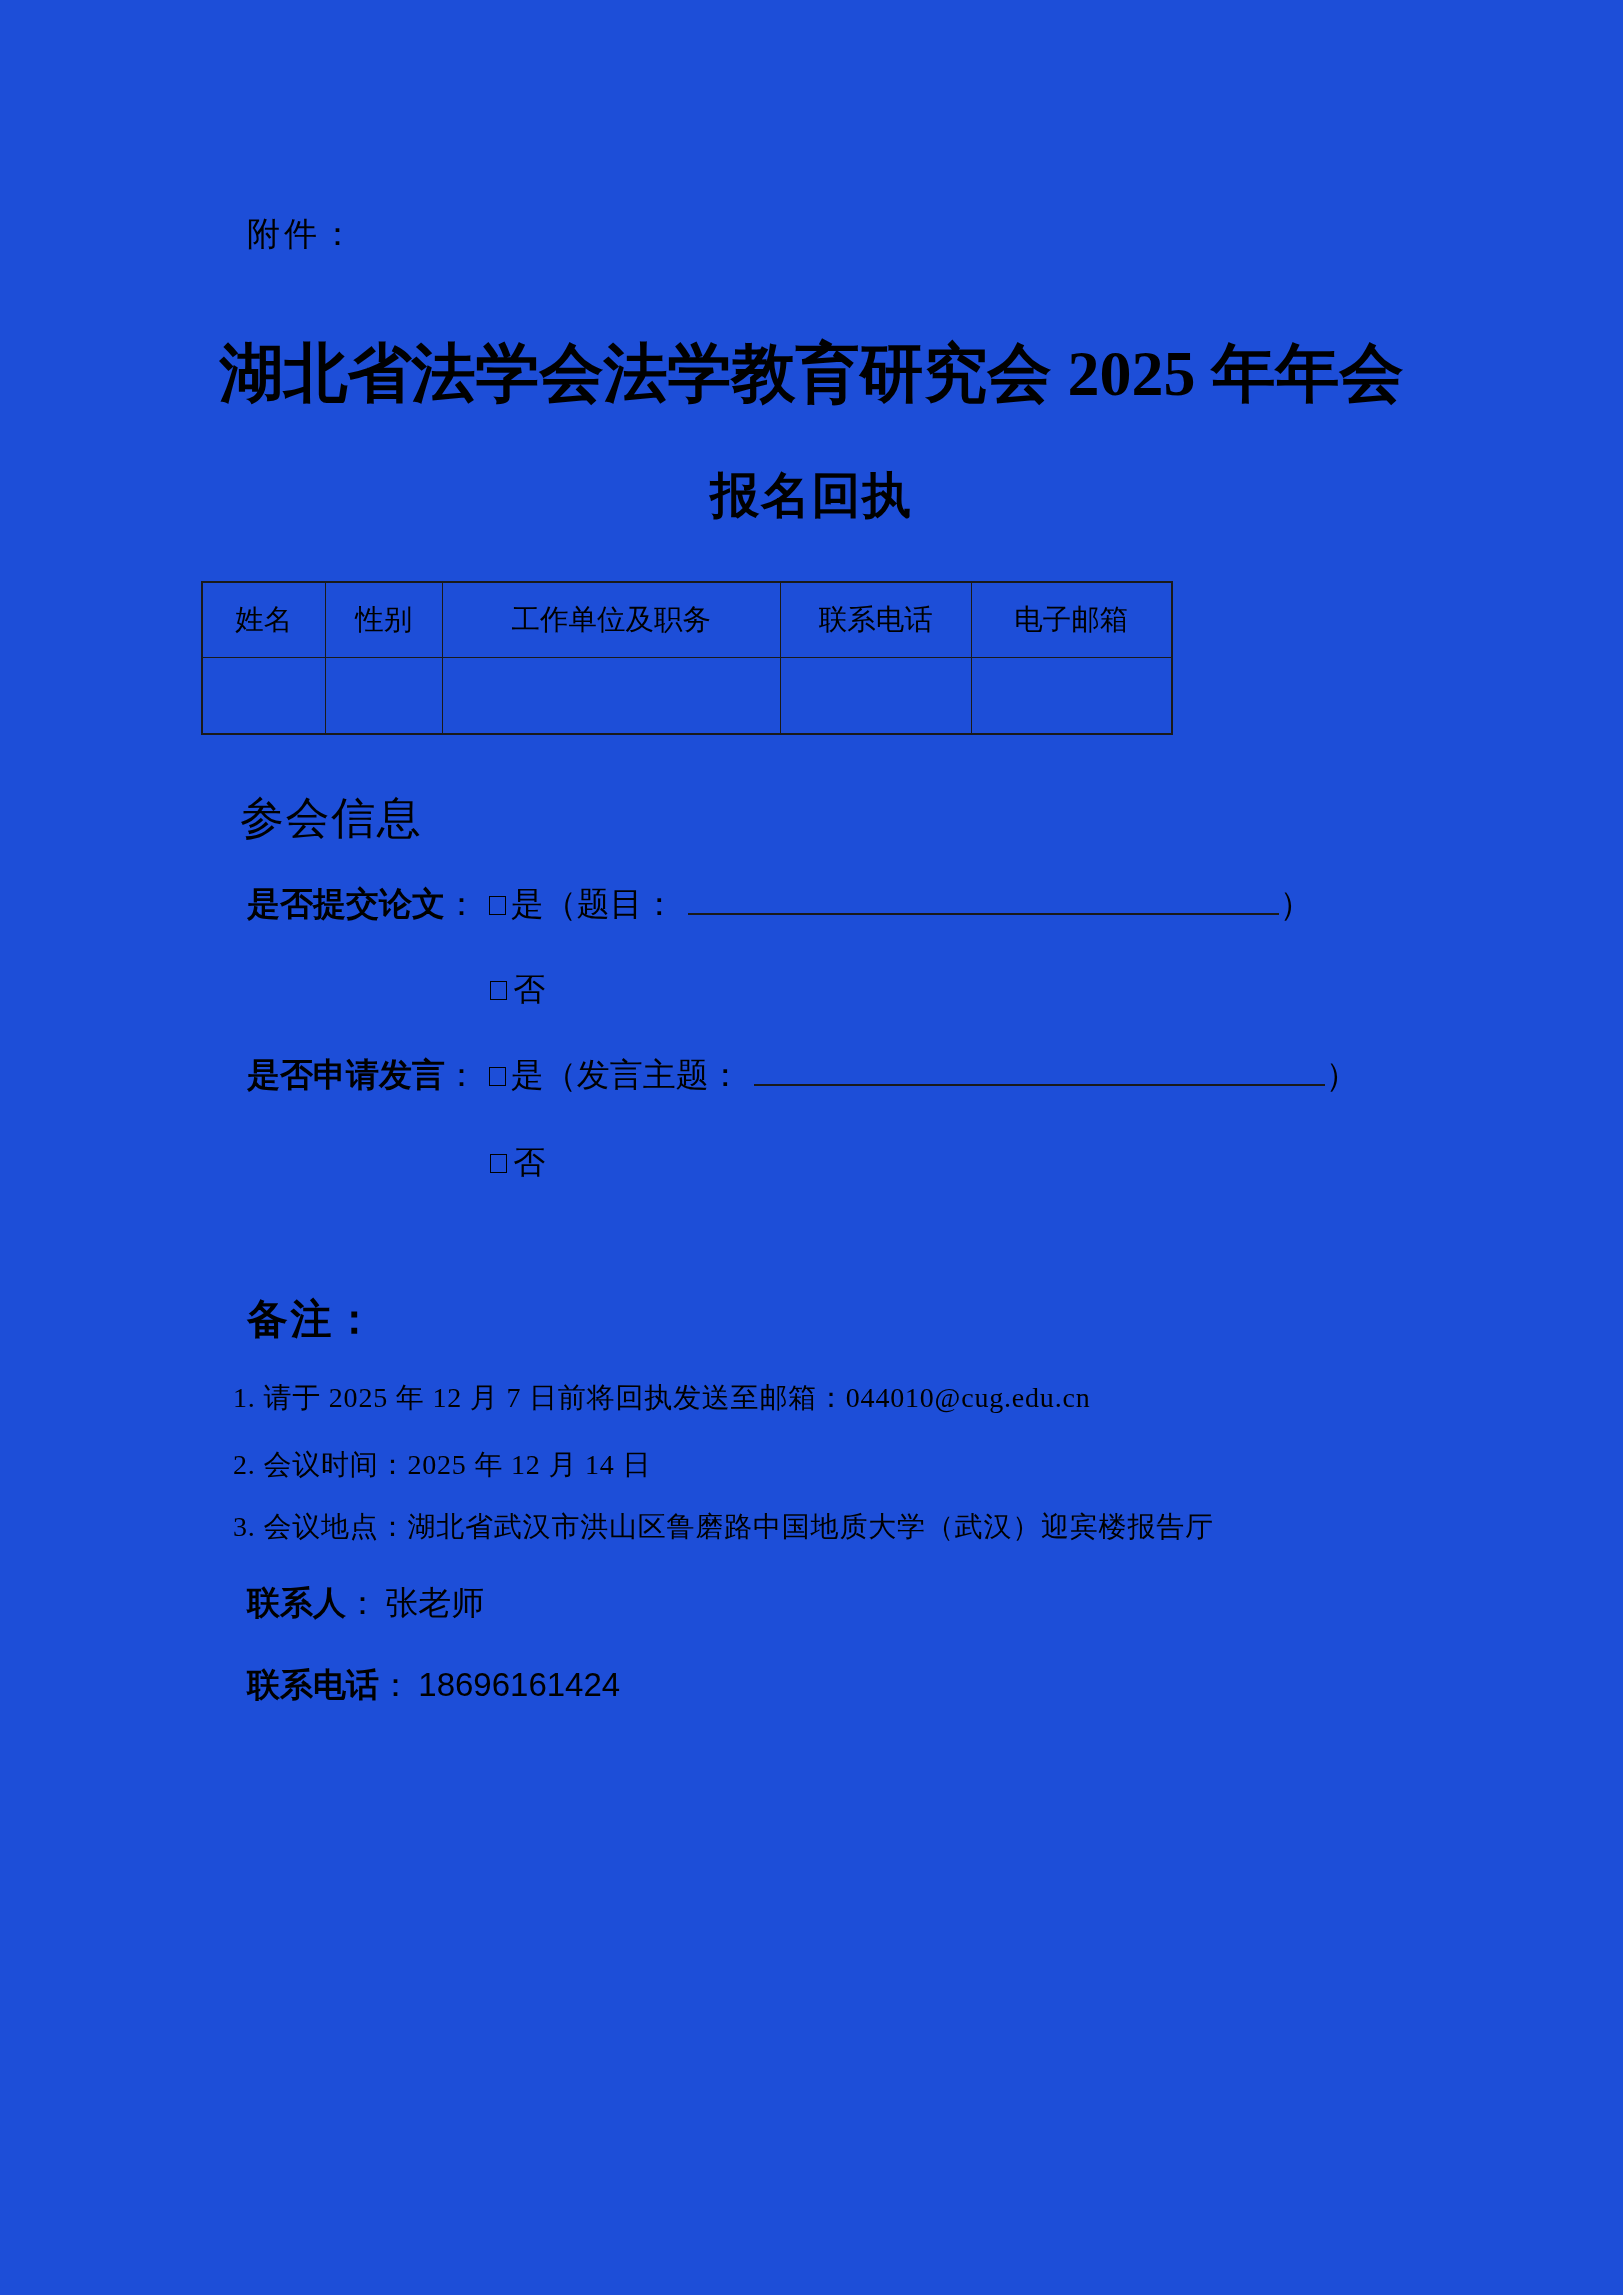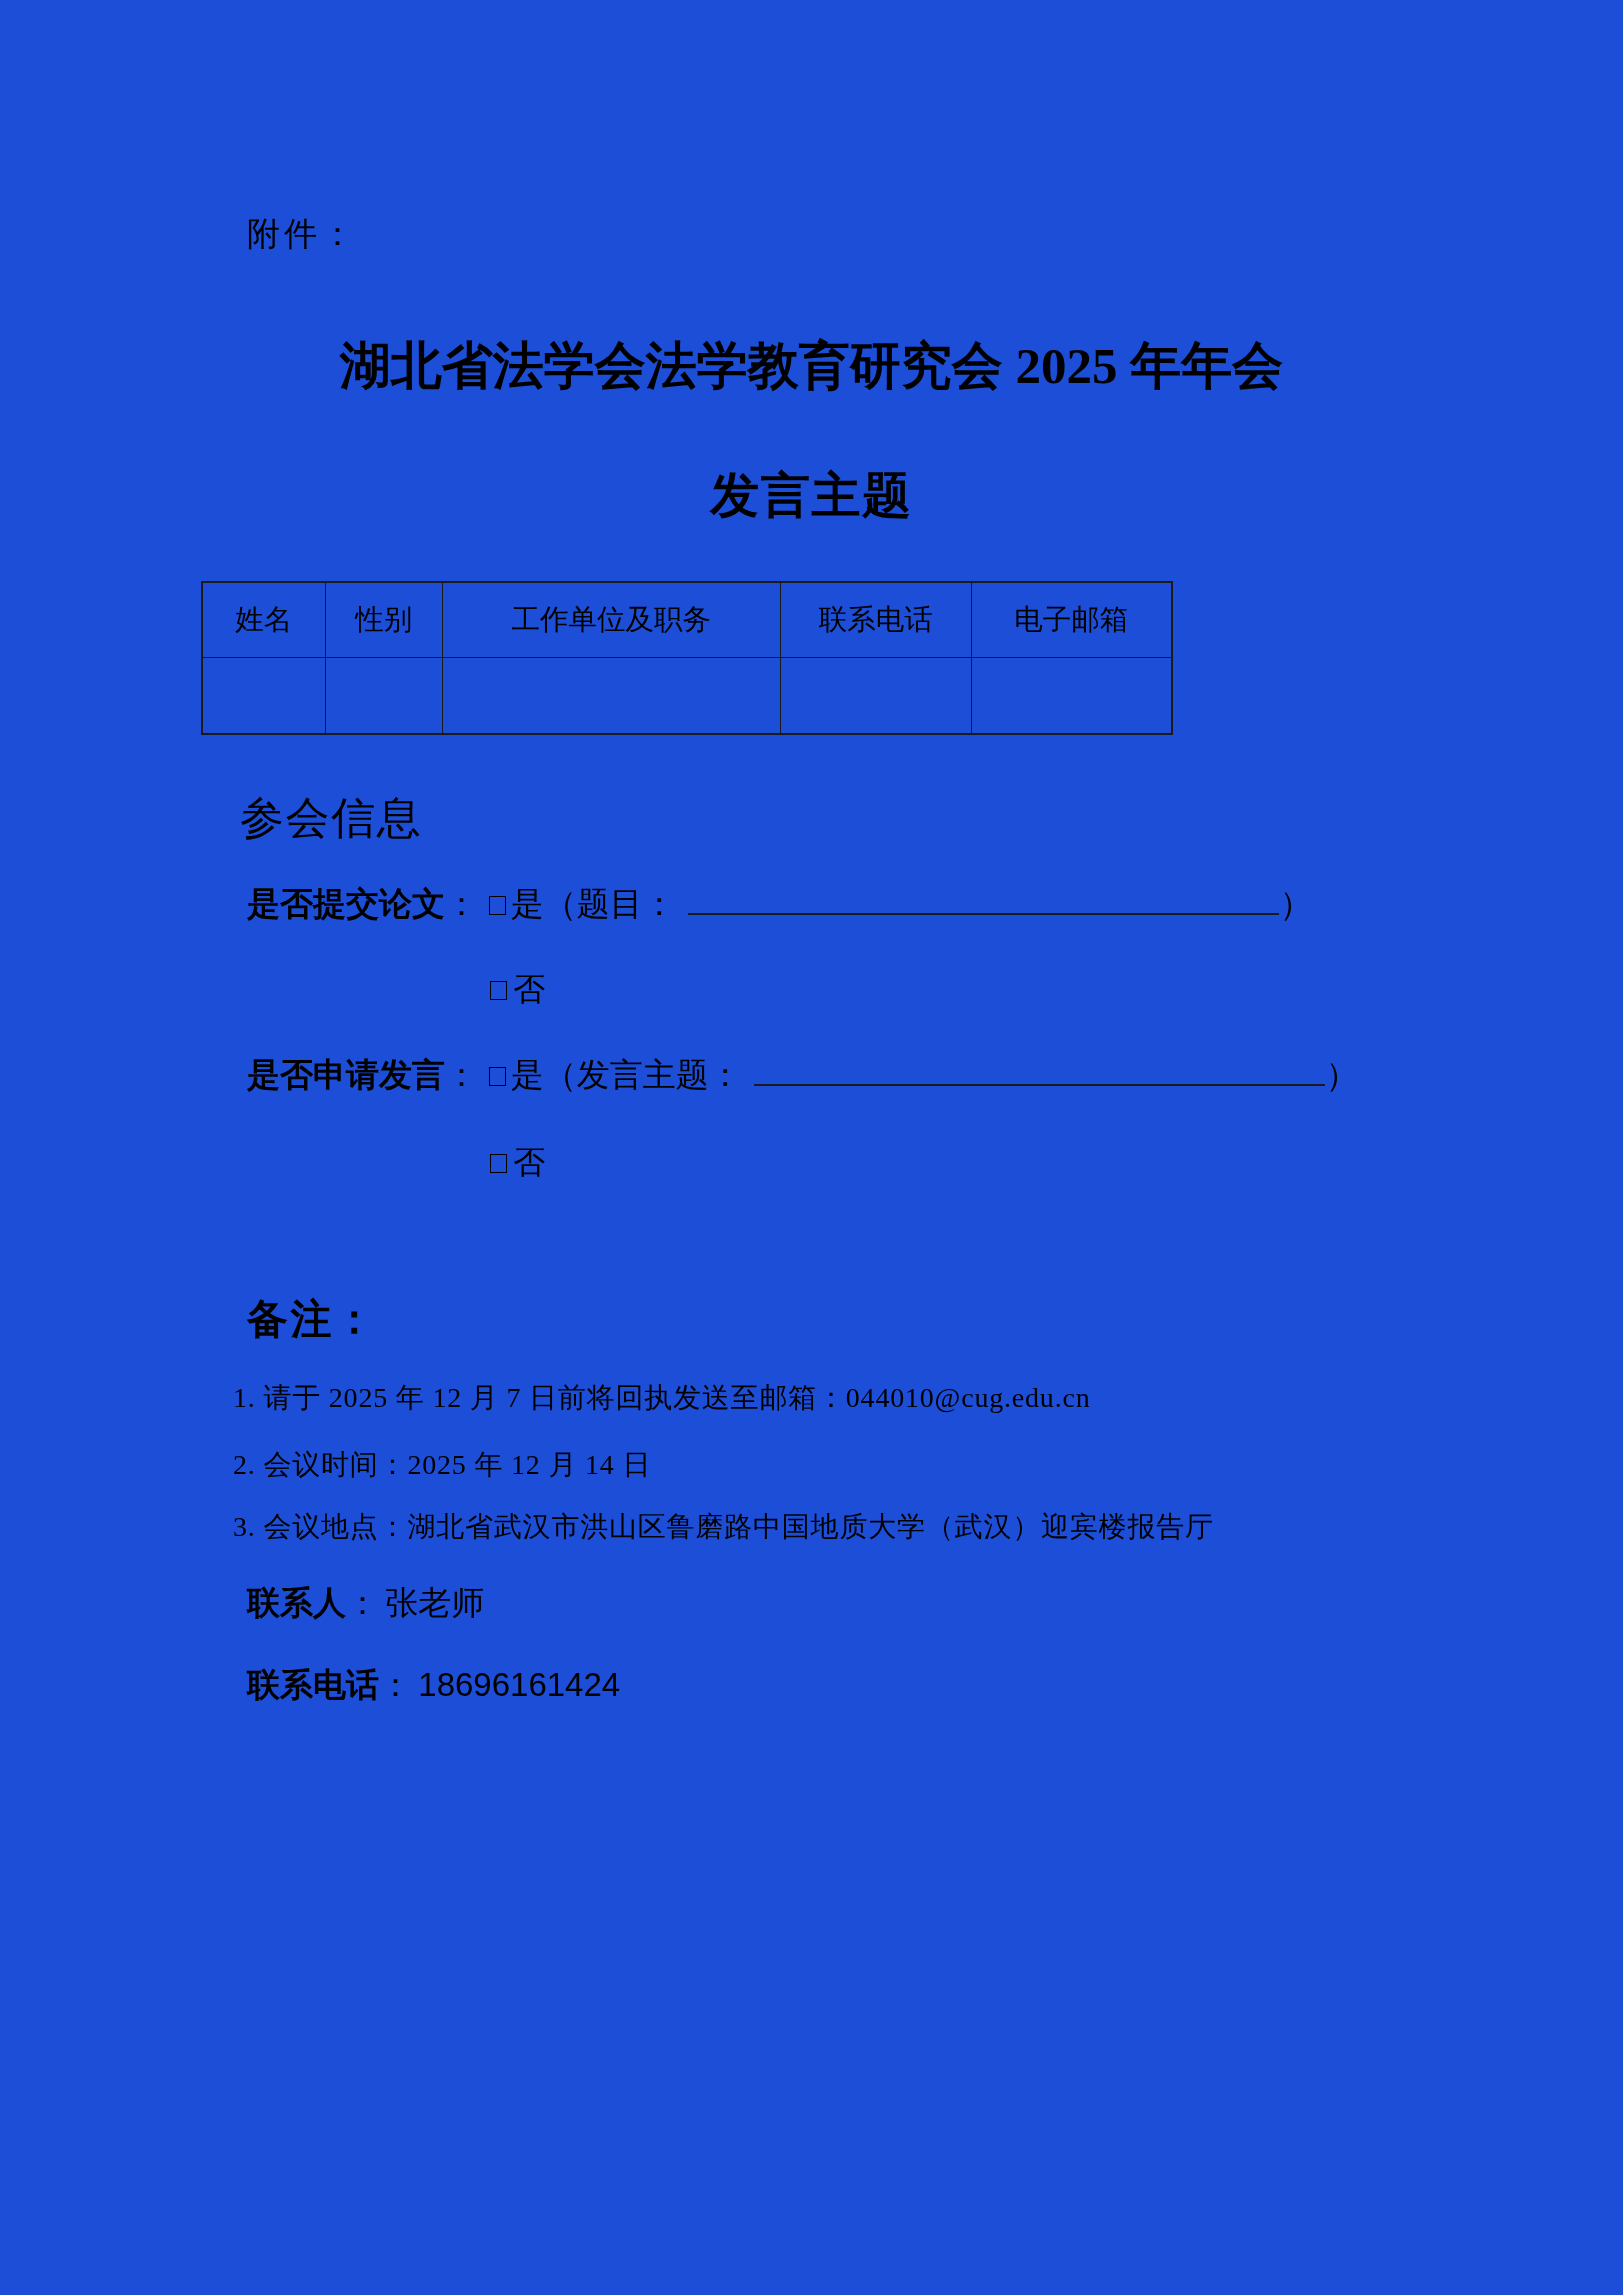--- a/index.html
+++ b/index.html
@@ -15,21 +15,21 @@
   }
   .abs { position: absolute; line-height: 1.12; white-space: nowrap; }
 
   .attachment {
     top: 216px; left: 247px;
     font-size: 33px; letter-spacing: 4px;
     font-family: "Liberation Serif", serif;
   }
   .title-l1 {
     top: 338px; left: 0; right: 0; text-align: center;
-    font-size: 51px; font-weight: bold;
+    font-size: 64px; font-weight: bold;
     font-family: "Liberation Serif", serif;
   }
   .title-l2 {
     top: 469px; left: 0; right: 0; text-align: center;
     font-size: 49px; font-weight: bold;
     font-family: "Liberation Serif", serif;
     letter-spacing: 1.6px;
   }
 
   table.reg-table {
@@ -109,21 +109,21 @@
 </style>
 </head>
 <body>
 
 <div class="page">
 
   <div class="abs attachment">附件：</div>
 
   <div class="abs title-l1">湖北省法学会法学教育研究会 2025 年年会</div>
 
-  <div class="abs title-l2">发言主题</div>
+  <div class="abs title-l2">报名回执</div>
 
   <table class="reg-table">
     <colgroup>
       <col style="width:12.7%">
       <col style="width:12.1%">
       <col style="width:34.8%">
       <col style="width:19.7%">
       <col style="width:20.7%">
     </colgroup>
     <tbody>

